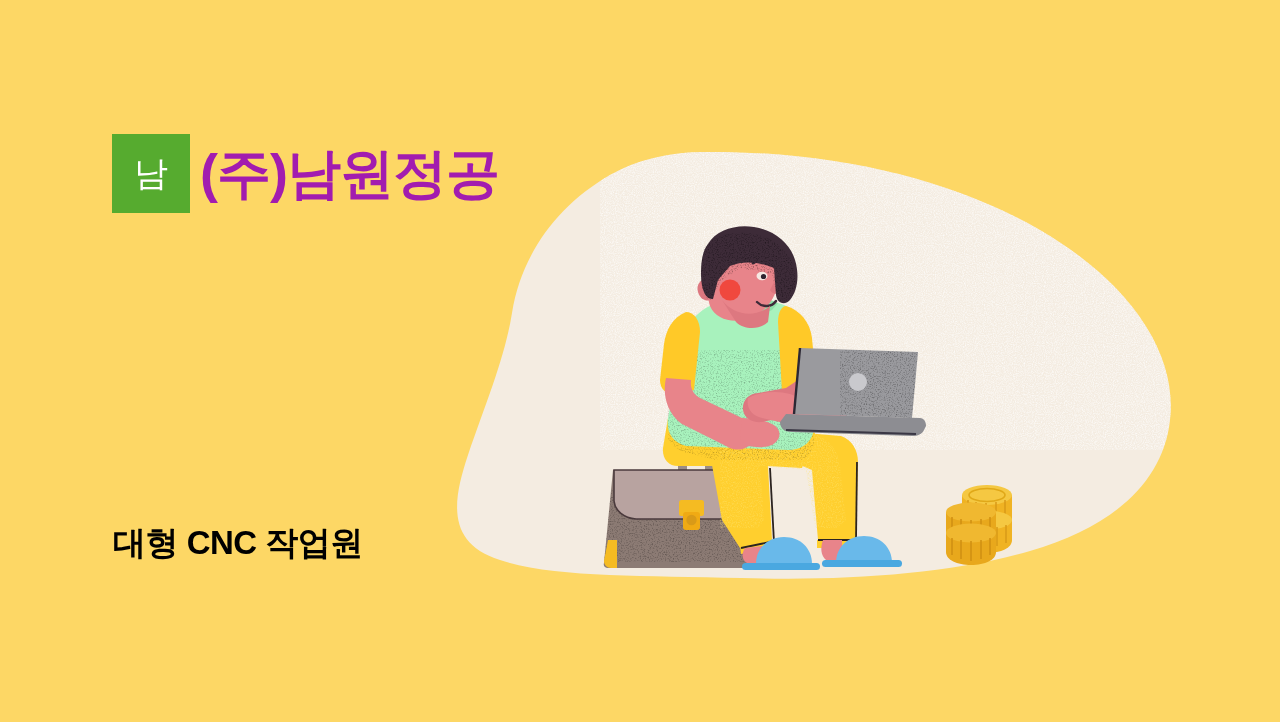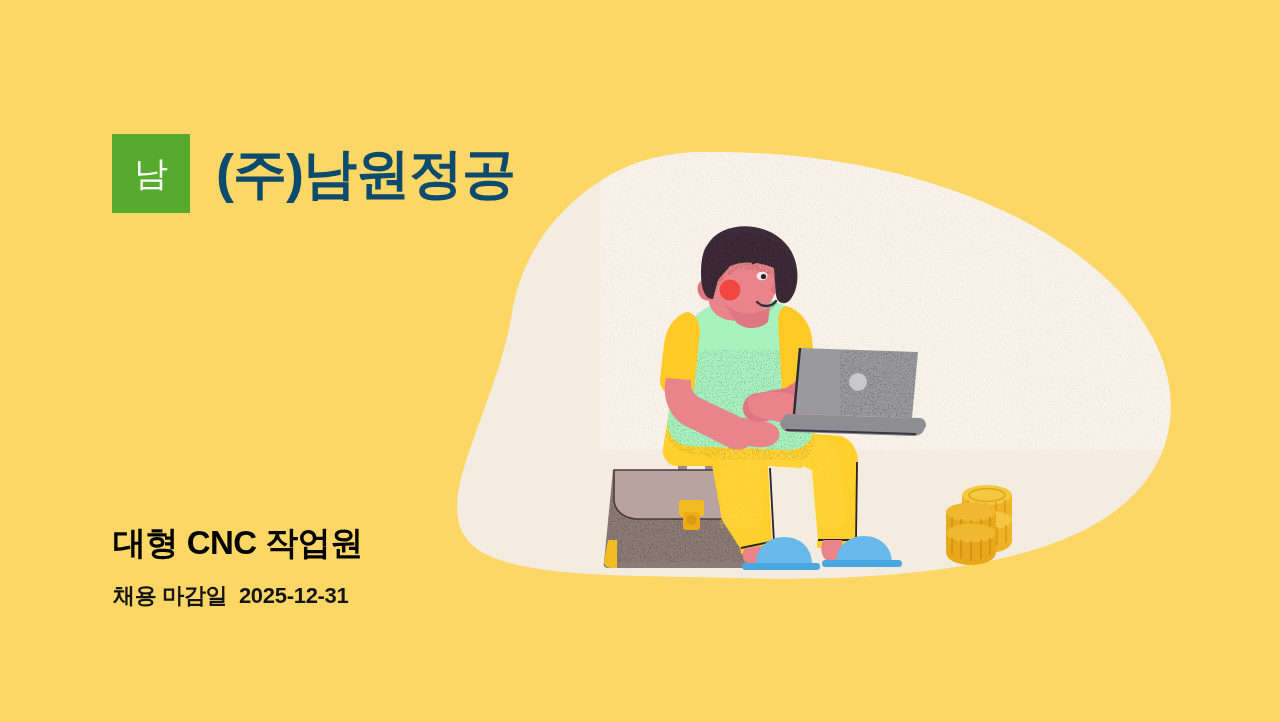--- a/index.html
+++ b/index.html
@@ -45,24 +45,24 @@
     color: #ffffff;
     font-size: 34px;
     font-weight: 400;
     display: flex;
     align-items: center;
     justify-content: center;
     line-height: 1;
     flex: 0 0 auto;
   }
   .company-name {
-    margin-left: 26px;
+    margin-left: 10px;
     font-size: 54px;
     font-weight: 700;
-    color: #0c4a6e;
+    color: #a21caf;
     white-space: nowrap;
     letter-spacing: -1px;
     line-height: 1;
   }
 
   
   .job-title {
     position: absolute;
     left: 113px;
     top: 521px;
@@ -362,15 +362,14 @@
     </g>
   </svg>
 
   <div class="company-row">
     <div class="company-badge">남</div>
     <div class="company-name">(주)남원정공</div>
   </div>
 
   <div class="job-title">대형 CNC 작업원</div>
 
-  <div class="job-deadline">채용 마감일  2025-12-31</div>
 
 </div>
 
 </body></html>

